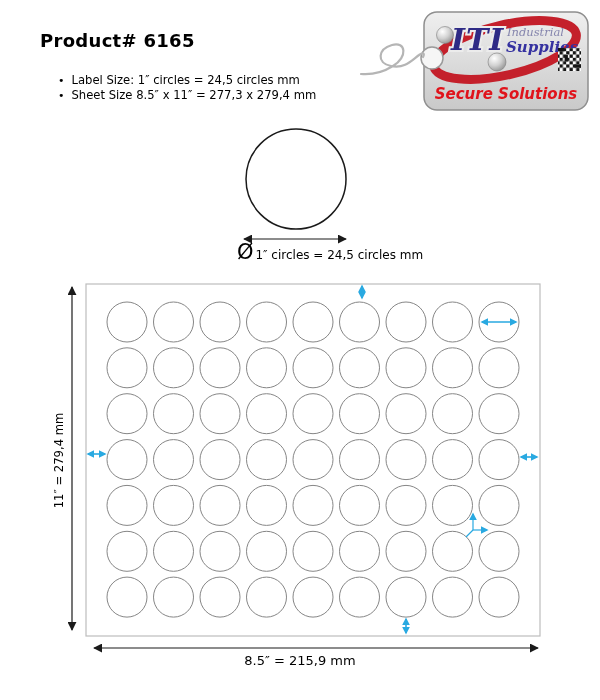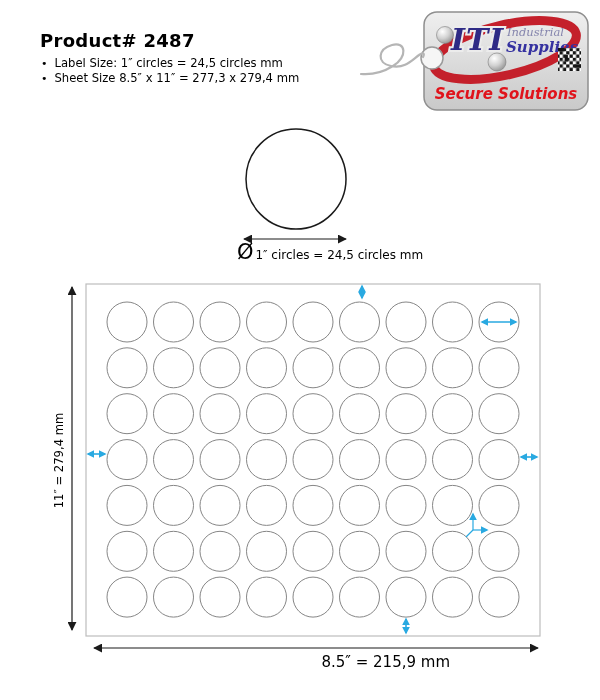--- a/index.html
+++ b/index.html
@@ -9,21 +9,21 @@
     font-family:"DejaVu Sans","Liberation Sans",sans-serif;
   }
   .abs{position:absolute;}
 
   
   #page-title{
     left:40px;top:30px;
     font-size:18px;font-weight:bold;letter-spacing:.3px;
   }
   #spec-list{
-    left:41px;top:56px;margin:0;padding:0;list-style:none;
+    left:41px;top:56px;margin:17px;padding:0;list-style:none;
     font-size:11.6px;line-height:15.4px;white-space:nowrap;
   }
   #spec-list li::before{content:"\2022\00a0\00a0";font-size:11px;}
 
   
   #logo-svg{left:355px;top:5px;}
 
   
   #circle-svg{left:225px;top:122px;}
   #diameter-label{
@@ -36,27 +36,27 @@
 
   
   #sheet-svg{left:55px;top:272px;}
   #sheet-height-label{
     left:-11px;top:453px;width:140px;height:15px;
     text-align:center;font-size:11.6px;white-space:nowrap;
     transform:rotate(-90deg);
   }
   #sheet-width-label{
     left:150px;top:653px;width:300px;
-    text-align:right;font-size:15px;white-space:nowrap;
+    text-align:center;font-size:13px;white-space:nowrap;
   }
 </style>
 </head>
 <body>
 
-<div class="abs" id="page-title">Product# 2487</div>
+<div class="abs" id="page-title">Product# 6165</div>
 <ul class="abs" id="spec-list">
   <li>Label Size: 1″ circles = 24,5 circles mm</li>
   <li>Sheet Size 8.5″ x 11″ = 277,3 x 279,4 mm</li>
 </ul>
 
 <svg class="abs" id="logo-svg" width="240" height="115" viewBox="0 0 240 115">
   <defs>
     <linearGradient id="tagGrad" x1="0" y1="0" x2="0" y2="1">
       <stop offset="0" stop-color="#efefef"></stop>
       <stop offset="1" stop-color="#c9c9c9"></stop>

